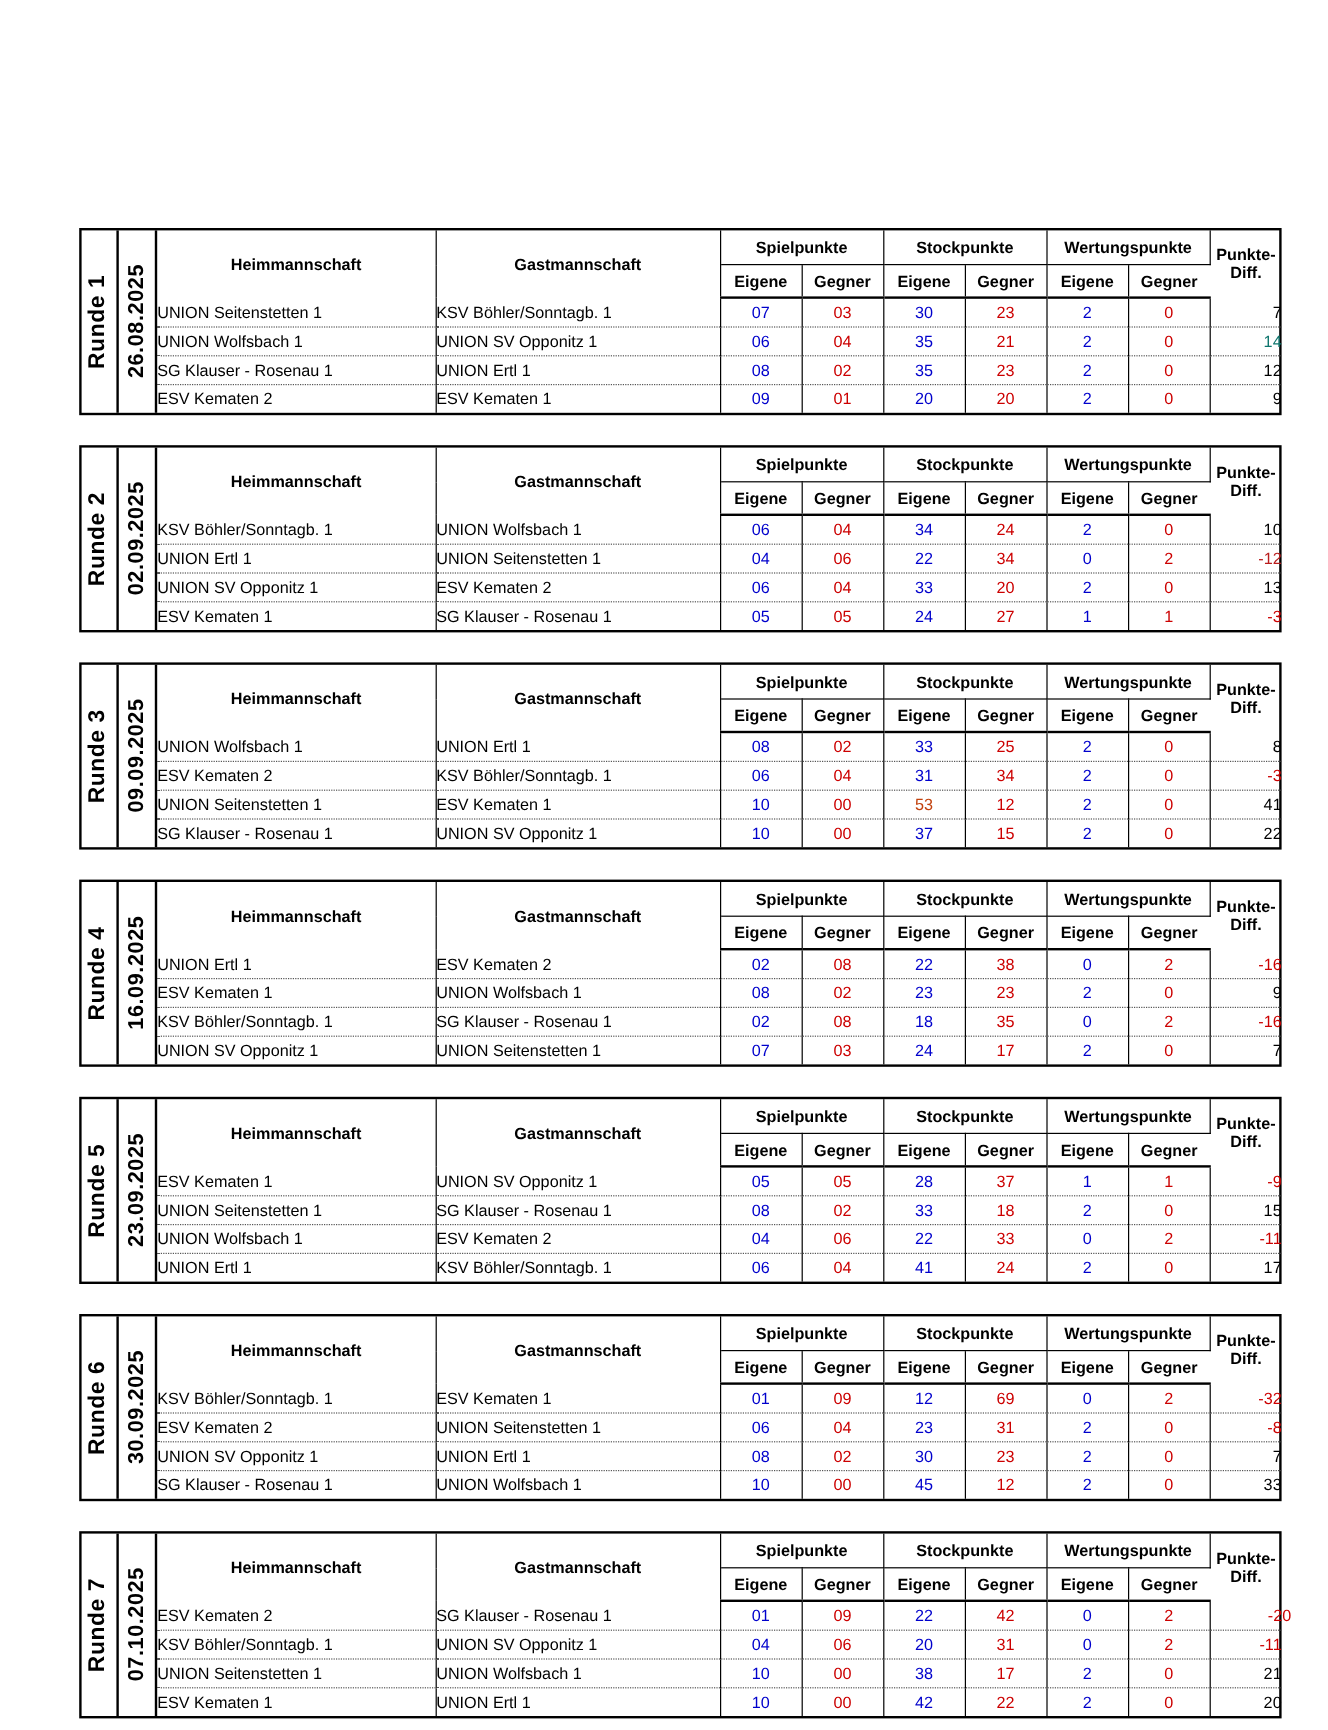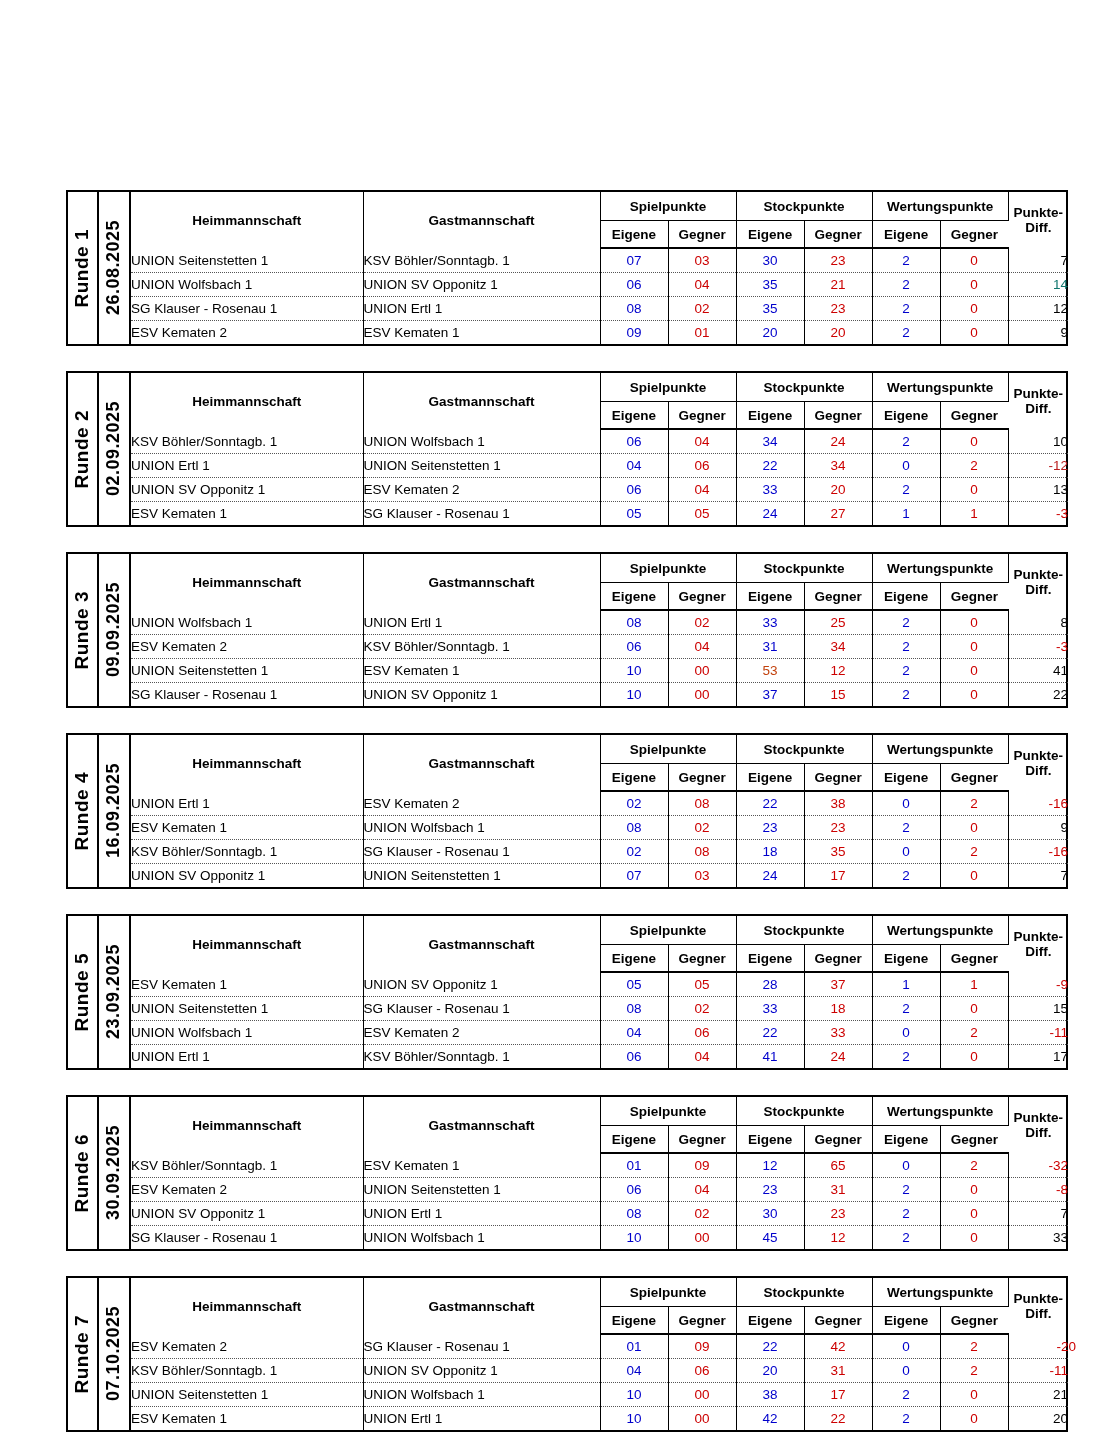--- a/index.html
+++ b/index.html
@@ -672,21 +672,21 @@
                 <th>Gegner</th>
               </tr>
             </thead>
             <tbody>
               <tr>
                 <td class="team" style="color: rgb(0, 0, 0);">KSV Böhler/Sonntagb.  1</td>
                 <td class="team" style="color: rgb(0, 0, 0);">ESV Kematen  1</td>
                 <td class="num" style="color: rgb(0, 0, 204);">01</td>
                 <td class="num" style="color: rgb(204, 0, 0);">09</td>
                 <td class="num" style="color: rgb(0, 0, 204);">12</td>
-                <td class="num" style="color: rgb(204, 0, 0);">65</td>
+                <td class="num" style="color: rgb(204, 0, 0);">69</td>
                 <td class="num" style="color: rgb(0, 0, 204);">0</td>
                 <td class="num" style="color: rgb(204, 0, 0);">2</td>
                 <td class="diff" style="color: rgb(204, 0, 0);">-32</td>
               </tr>
               <tr>
                 <td class="team" style="color: rgb(0, 0, 0);">ESV Kematen  2</td>
                 <td class="team" style="color: rgb(0, 0, 0);">UNION Seitenstetten  1</td>
                 <td class="num" style="color: rgb(0, 0, 204);">06</td>
                 <td class="num" style="color: rgb(204, 0, 0);">04</td>
                 <td class="num" style="color: rgb(0, 0, 204);">23</td>

